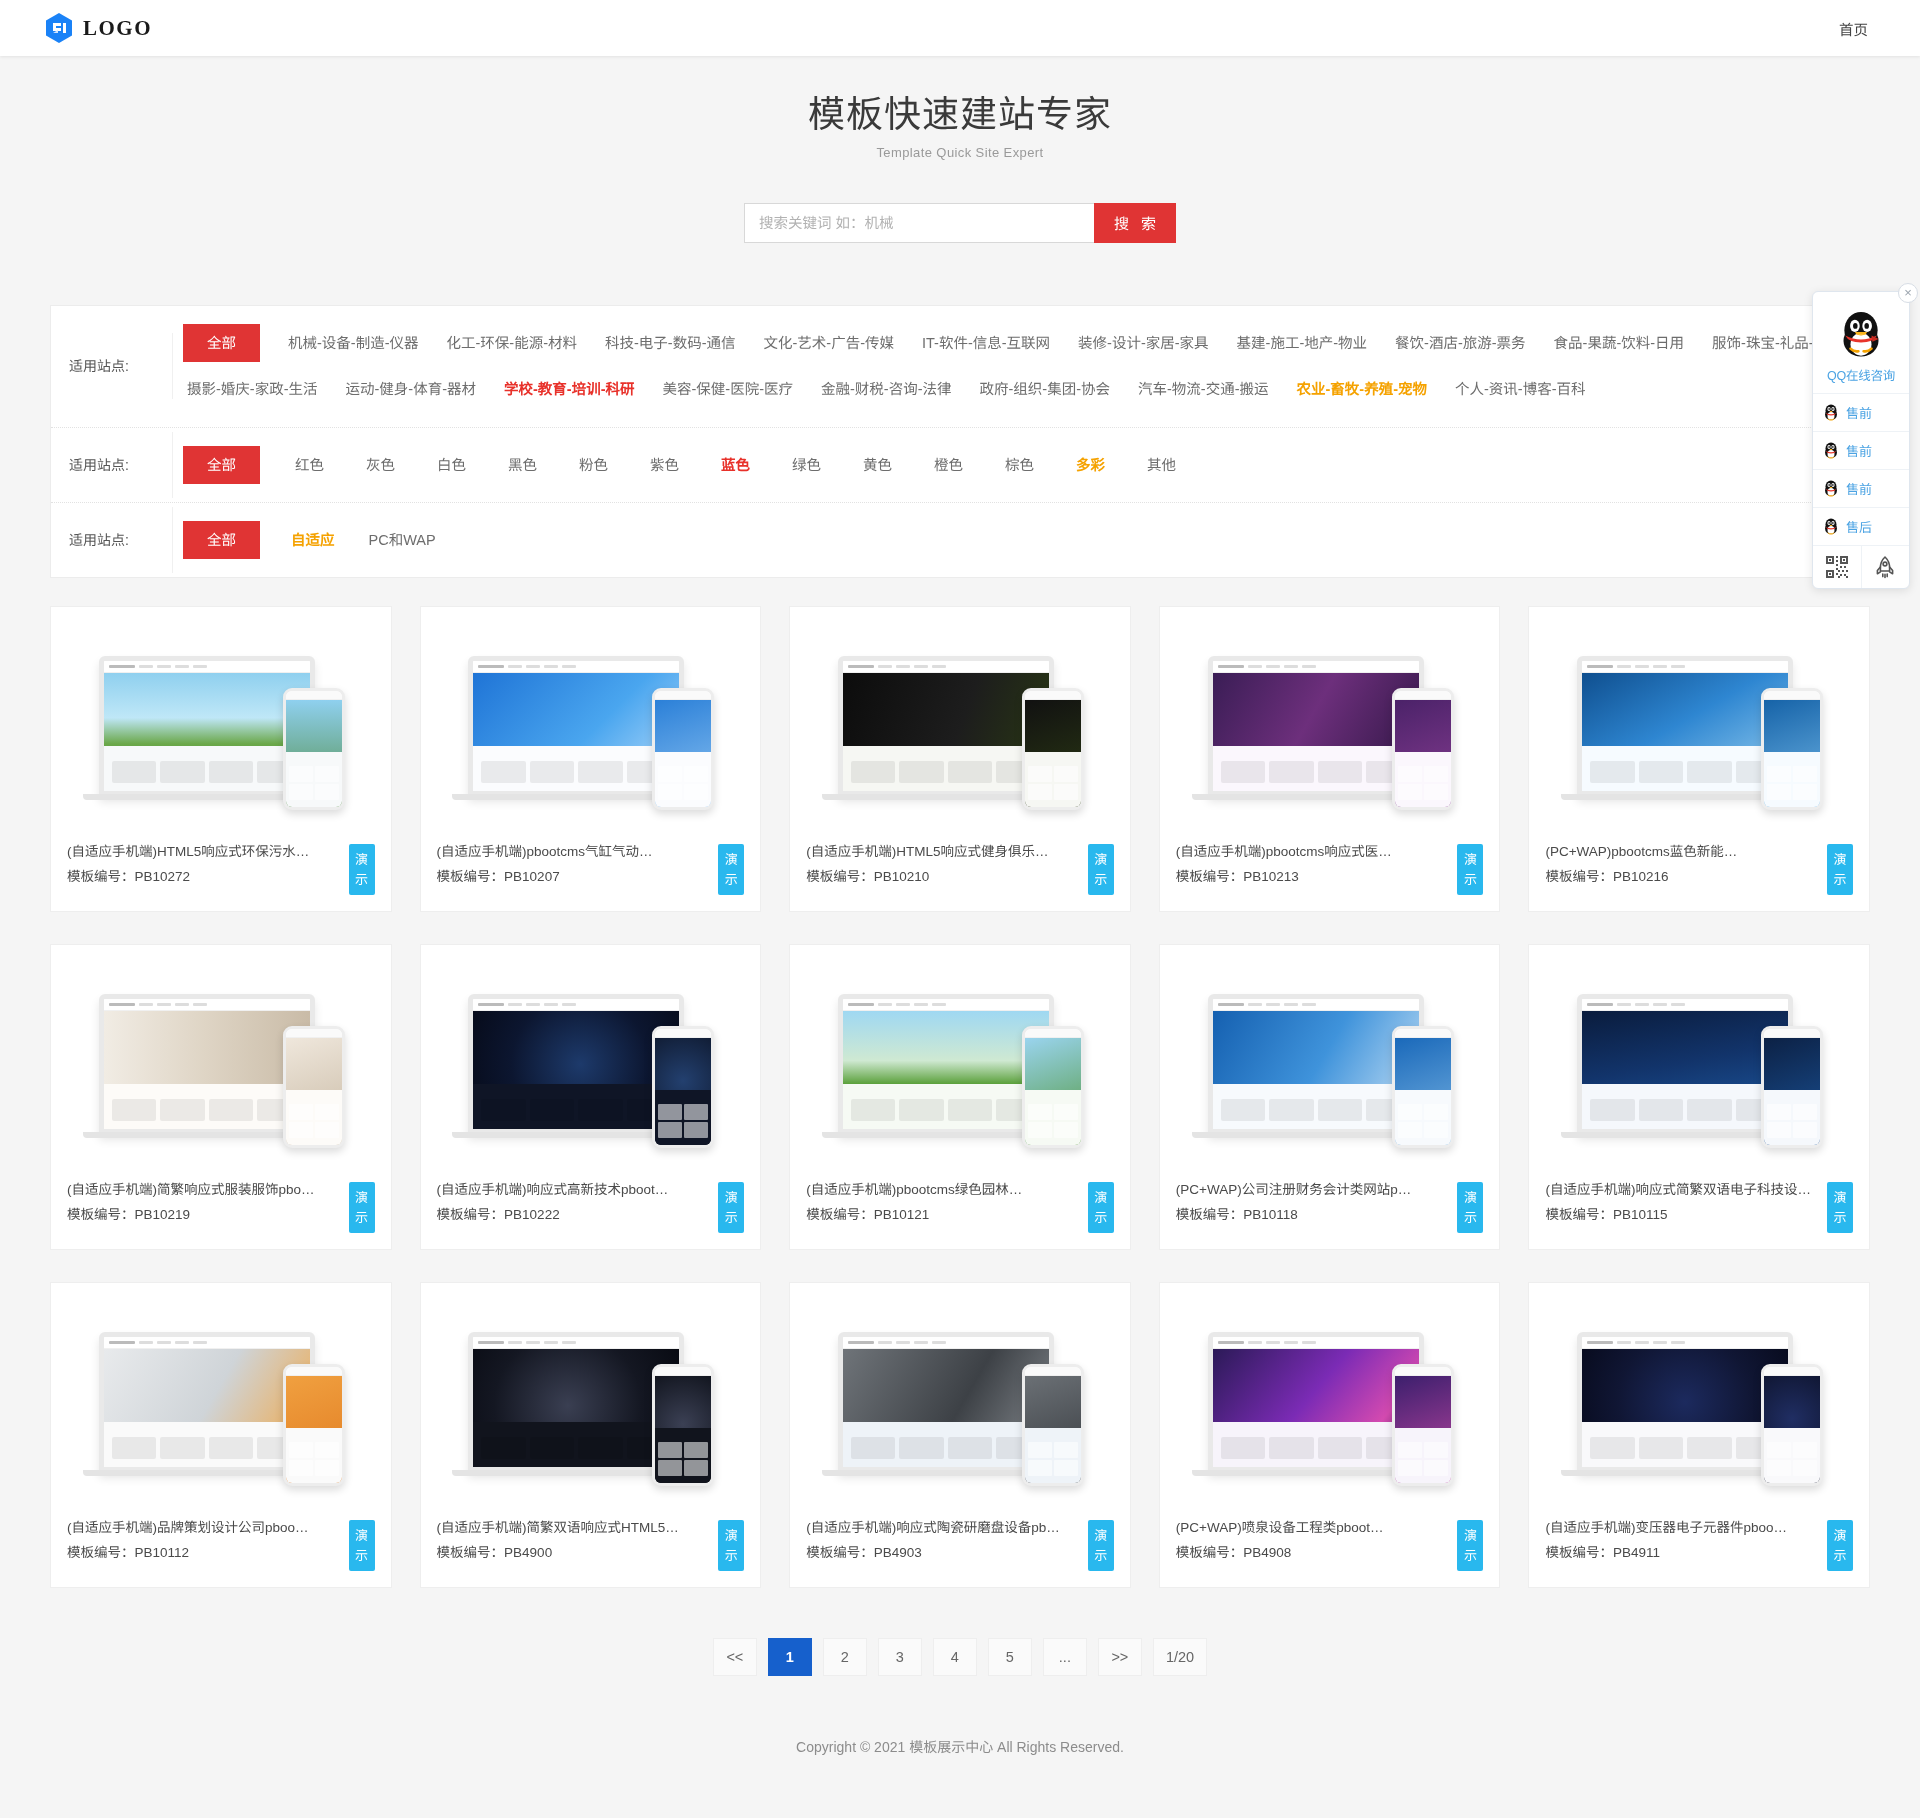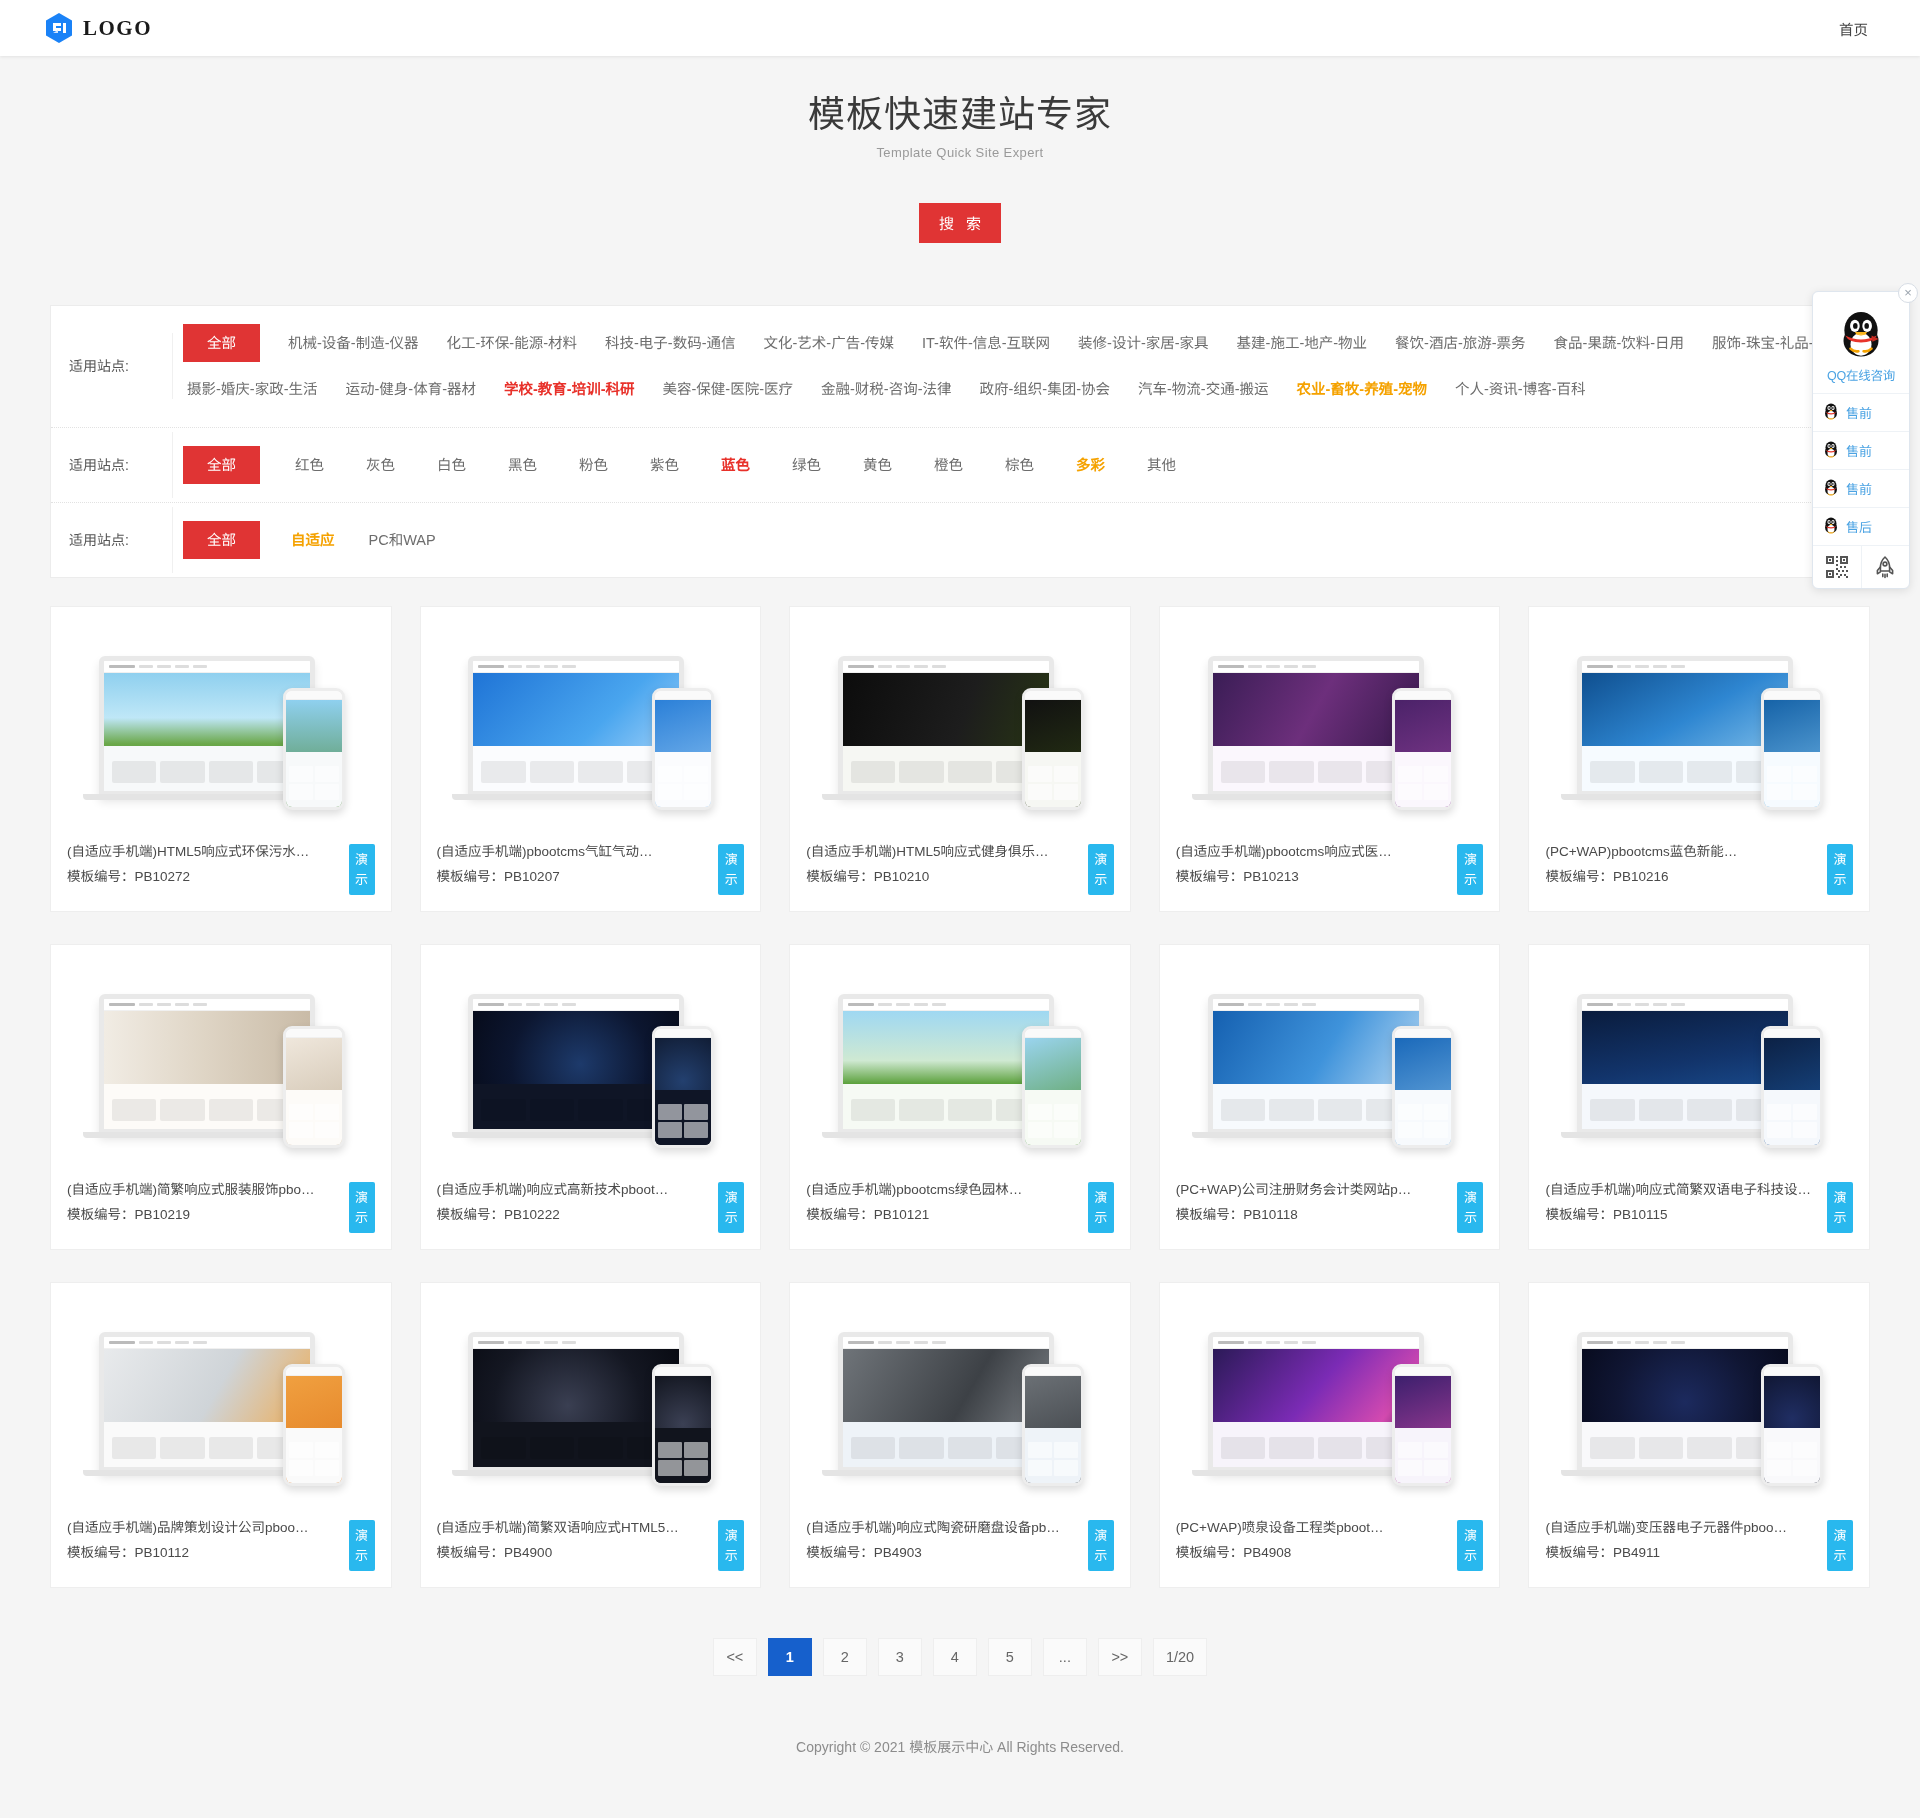--- a/index.html
+++ b/index.html
@@ -322,21 +322,21 @@
   }
   .qq-avatar { width: 56px; height: 56px; display: block; margin: 0 auto; }
   .qq-head-label {
     margin-top: 5px;
     font-size: 12.5px;
     color: #4ba3e3;
     letter-spacing: -.2px;
   }
   .qq-item {
     display: flex;
-    align-items: flex-start;
+    align-items: center;
     gap: 7px;
     padding: 9px 10px;
     border-bottom: 1px solid #eef2f6;
     cursor: pointer;
   }
   .qq-item svg { flex: 0 0 auto; }
   .qq-item-label { font-size: 13px; color: #4ba3e3; }
   .qq-tools {
     display: flex;
     align-items: stretch;
@@ -366,20 +366,21 @@
   </div>
   <nav>
     <a class="nav-home" href="#">首页</a>
   </nav>
 </header>
 
 <section class="hero">
   <h1 class="hero-title">模板快速建站专家</h1>
   <div class="hero-sub">Template Quick Site Expert</div>
   <form class="search-wrap">
+    <input class="search-input" type="text" placeholder="搜索关键词 如：机械" style="">
     <button class="search-btn" type="submit">搜 索</button>
   </form>
 </section>
 
 <section class="filter-panel">
   <div class="filter-row">
     <div class="filter-label">适用站点:</div>
     <div class="filter-body">
       <span class="chip-all">全部</span>
       <a class="chip" href="#">机械-设备-制造-仪器</a>

